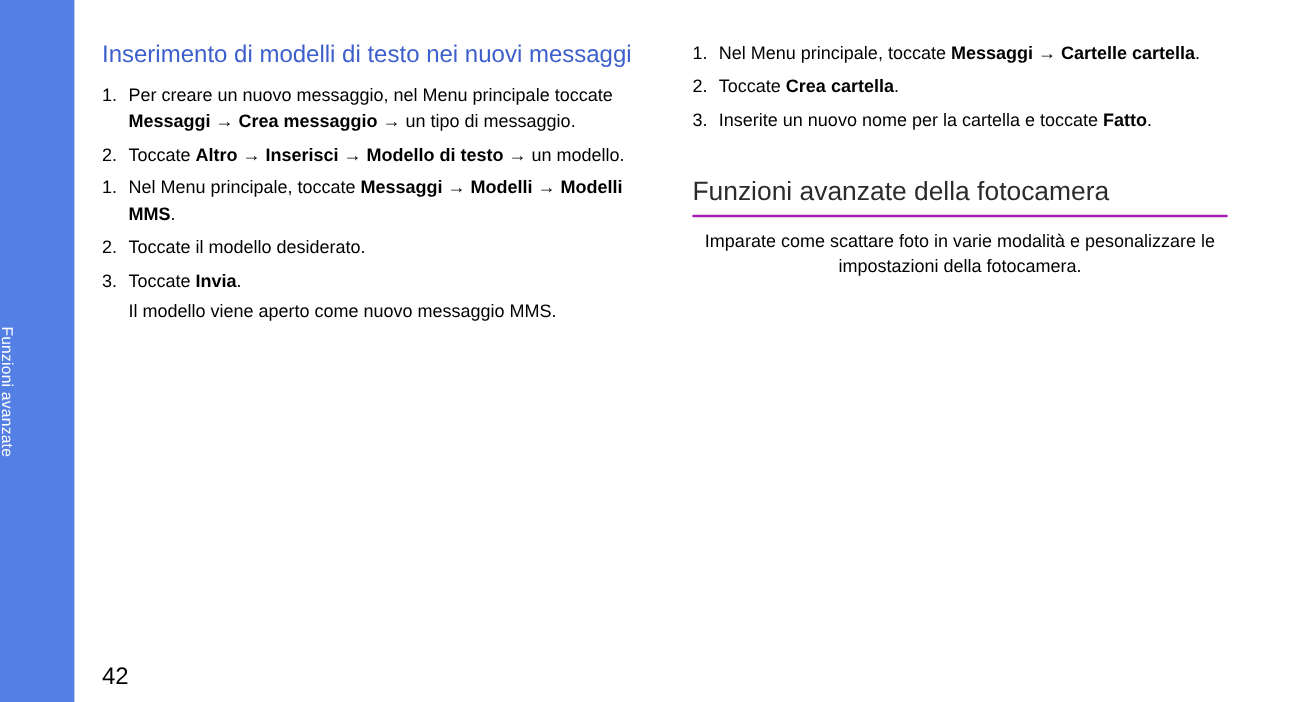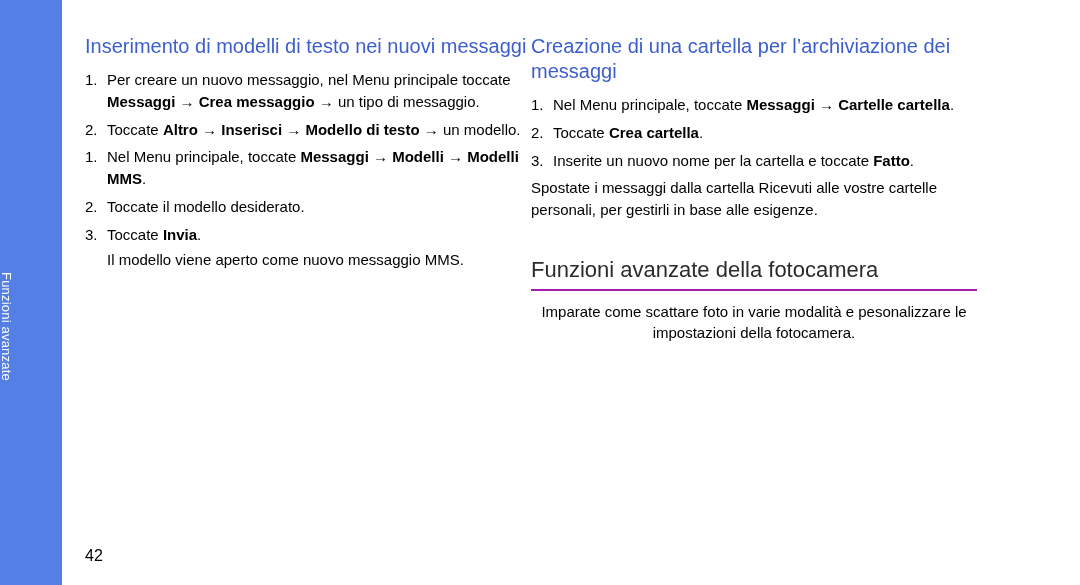--- a/index.html
+++ b/index.html
@@ -2,35 +2,35 @@
 <html><head>
   <meta charset="utf-8">
   <style>
     * { margin:0; padding:0; box-sizing:border-box; }
     body { background:#fff; font-family: Arial, Helvetica, sans-serif; color:#000; width:1080px; height:585px; position:relative; }
 
     .page { position:relative; width:1080px; height:585px; }
     .sidebar-blue { position:absolute; left:0; top:0; width:62px; height:585px; background:#547fe4; }
     .sidebar-label { position:absolute; left:14px; top:272px; transform:rotate(90deg); transform-origin:left top; color:#ffffff; font-size:13px; white-space:nowrap; letter-spacing:0.2px; }
 
-    .content { position:absolute; left:85px; top:34px; width:960px; display:flex; }
+    .content { position:absolute; left:85px; top:34px; width:960px; display:flex; gap:46px; }
     .col { width:446px; }
 
     h3.sect { color:#3d5fcb; font-size:20px; font-weight:400; line-height:1.25; margin-bottom:10px; }
     h2.main-sect { color:#2b2b2b; font-size:22px; font-weight:400; margin-top:36px; padding-bottom:6px; border-bottom:2px solid #a21caf; margin-bottom:10px; }
     .sub-intro { font-size:15px; line-height:1.4;text-align:center; }
 
     .body-text { font-size:15px; line-height:1.45; margin-bottom:8px; }
 
     ol.steps { list-style:none; counter-reset:step; margin-left:0; }
     ol.steps>li { counter-increment:step; position:relative; padding-left:22px; font-size:15px; line-height:1.45; margin-bottom:6px; }
     ol.steps>li::before { content:counter(step) "."; position:absolute; left:0; top:0; }
     ol.steps>li .follow { display:block; margin-top:4px; }
 
-    .page-num { position:absolute; left:85px; bottom:20px; font-size:16px; }
+    .page-num { position:absolute; left:85px; bottom:9px; font-size:20px; }
   </style>
 </head>
 <body>
 
 <div class="page">
   <div class="sidebar-blue"></div>
   <div class="sidebar-label">Funzioni avanzate</div>
 
   <div class="content">
 
@@ -56,33 +56,31 @@
         <li>
           <span>Toccate </span><b>Invia</b><span>.</span>
           <span class="follow">Il modello viene aperto come nuovo messaggio MMS.</span>
         </li>
       </ol>
 
     </div>
 
     <div class="col">
 
-      <h3 class="sect">Creazione di una cartella per l’archiviazione dei messaggi</h3>
       <ol class="steps">
         <li>
           <span>Nel Menu principale, toccate </span><b>Messaggi</b><span> → </span><b>Cartelle cartella</b><span>.</span>
         </li>
         <li>
           <span>Toccate </span><b>Crea cartella</b><span>.</span>
         </li>
         <li>
           <span>Inserite un nuovo nome per la cartella e toccate </span><b>Fatto</b><span>.</span>
         </li>
       </ol>
-      <p class="body-text" style="margin-top:6px;">Spostate i messaggi dalla cartella Ricevuti alle vostre cartelle personali, per gestirli in base alle esigenze.</p>
 
       <h2 class="main-sect">Funzioni avanzate della fotocamera</h2>
       <p class="sub-intro">Imparate come scattare foto in varie modalità e pesonalizzare le impostazioni della fotocamera.</p>
 
     </div>
   </div>
 
   <div class="page-num">42</div>
 </div>
 

